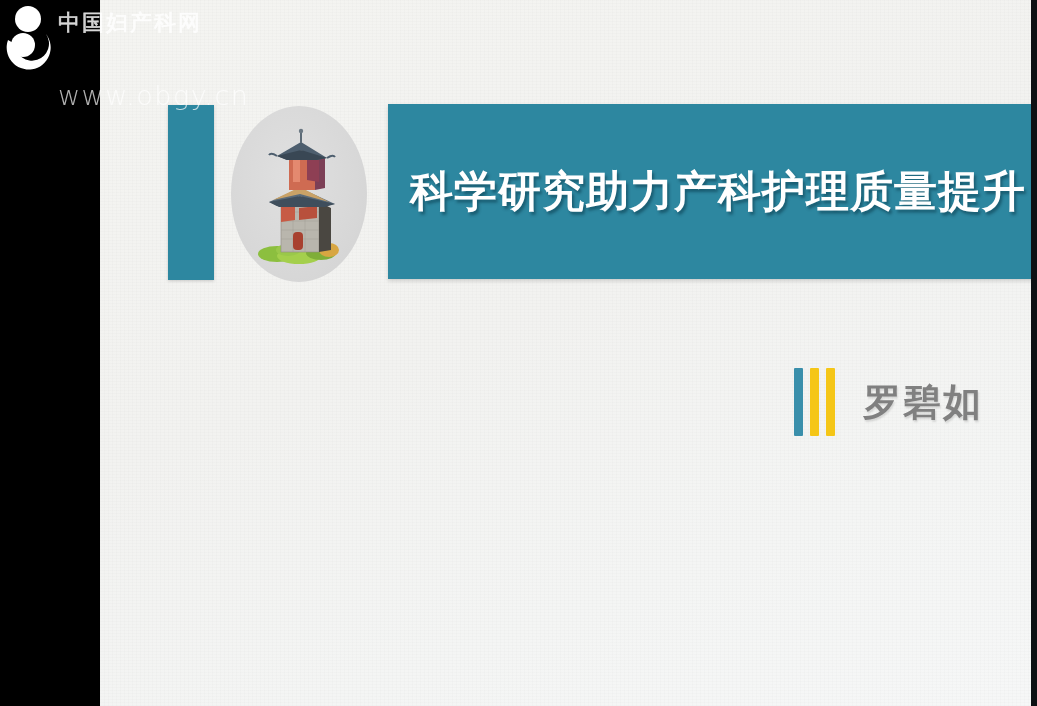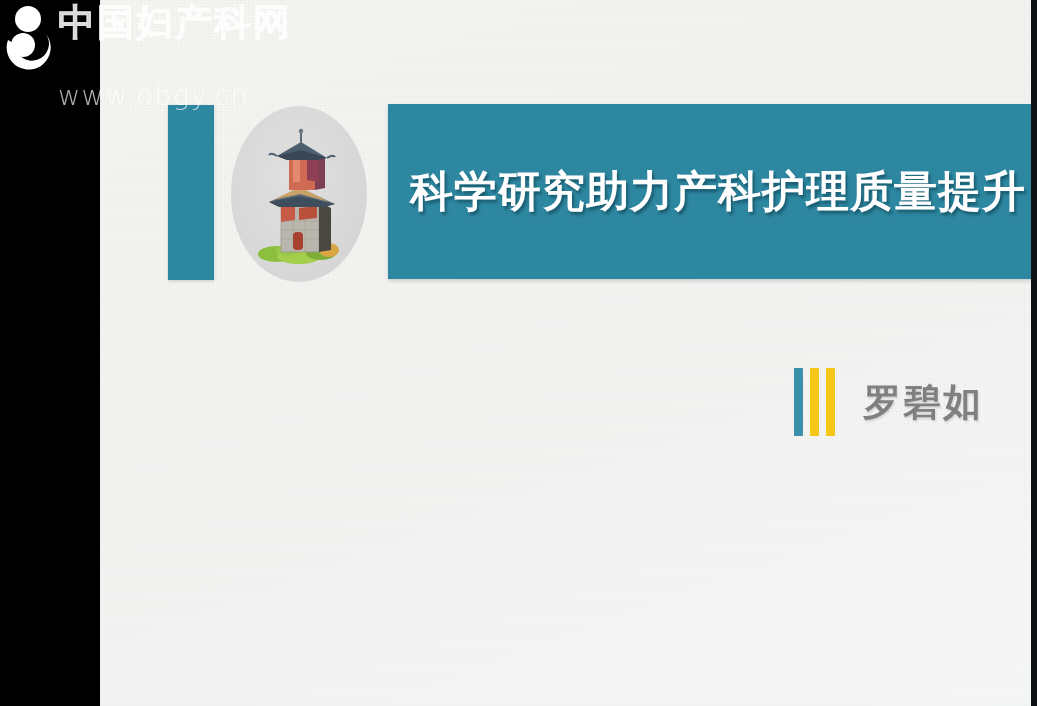--- a/index.html
+++ b/index.html
@@ -139,27 +139,27 @@
     margin-right: 6px;
     flex: 0 0 auto;
   }
   #watermark-texts {
     display: flex;
     flex-direction: column;
     padding-top: 2px;
   }
   #watermark-title {
     color: rgba(255,255,255,0.92);
-    font-size: 37px;
+    font-size: 22px;
     line-height: 34px;
     letter-spacing: 2px;
     white-space: nowrap;
     font-family: "DejaVu Sans", "Liberation Sans", sans-serif;
     -webkit-text-stroke: 0.6px rgba(255,255,255,0.95);
-    font-weight: 700;
+    font-weight: 400;
     opacity: 0.88;
   }
   #watermark-url {
     color: rgba(255,255,255,0.85);
     font-size: 27px;
     line-height: 30px;
     letter-spacing: 1.5px;
     white-space: nowrap;
     font-family: "DejaVu Sans", "Liberation Sans", sans-serif;
     font-weight: 300;

